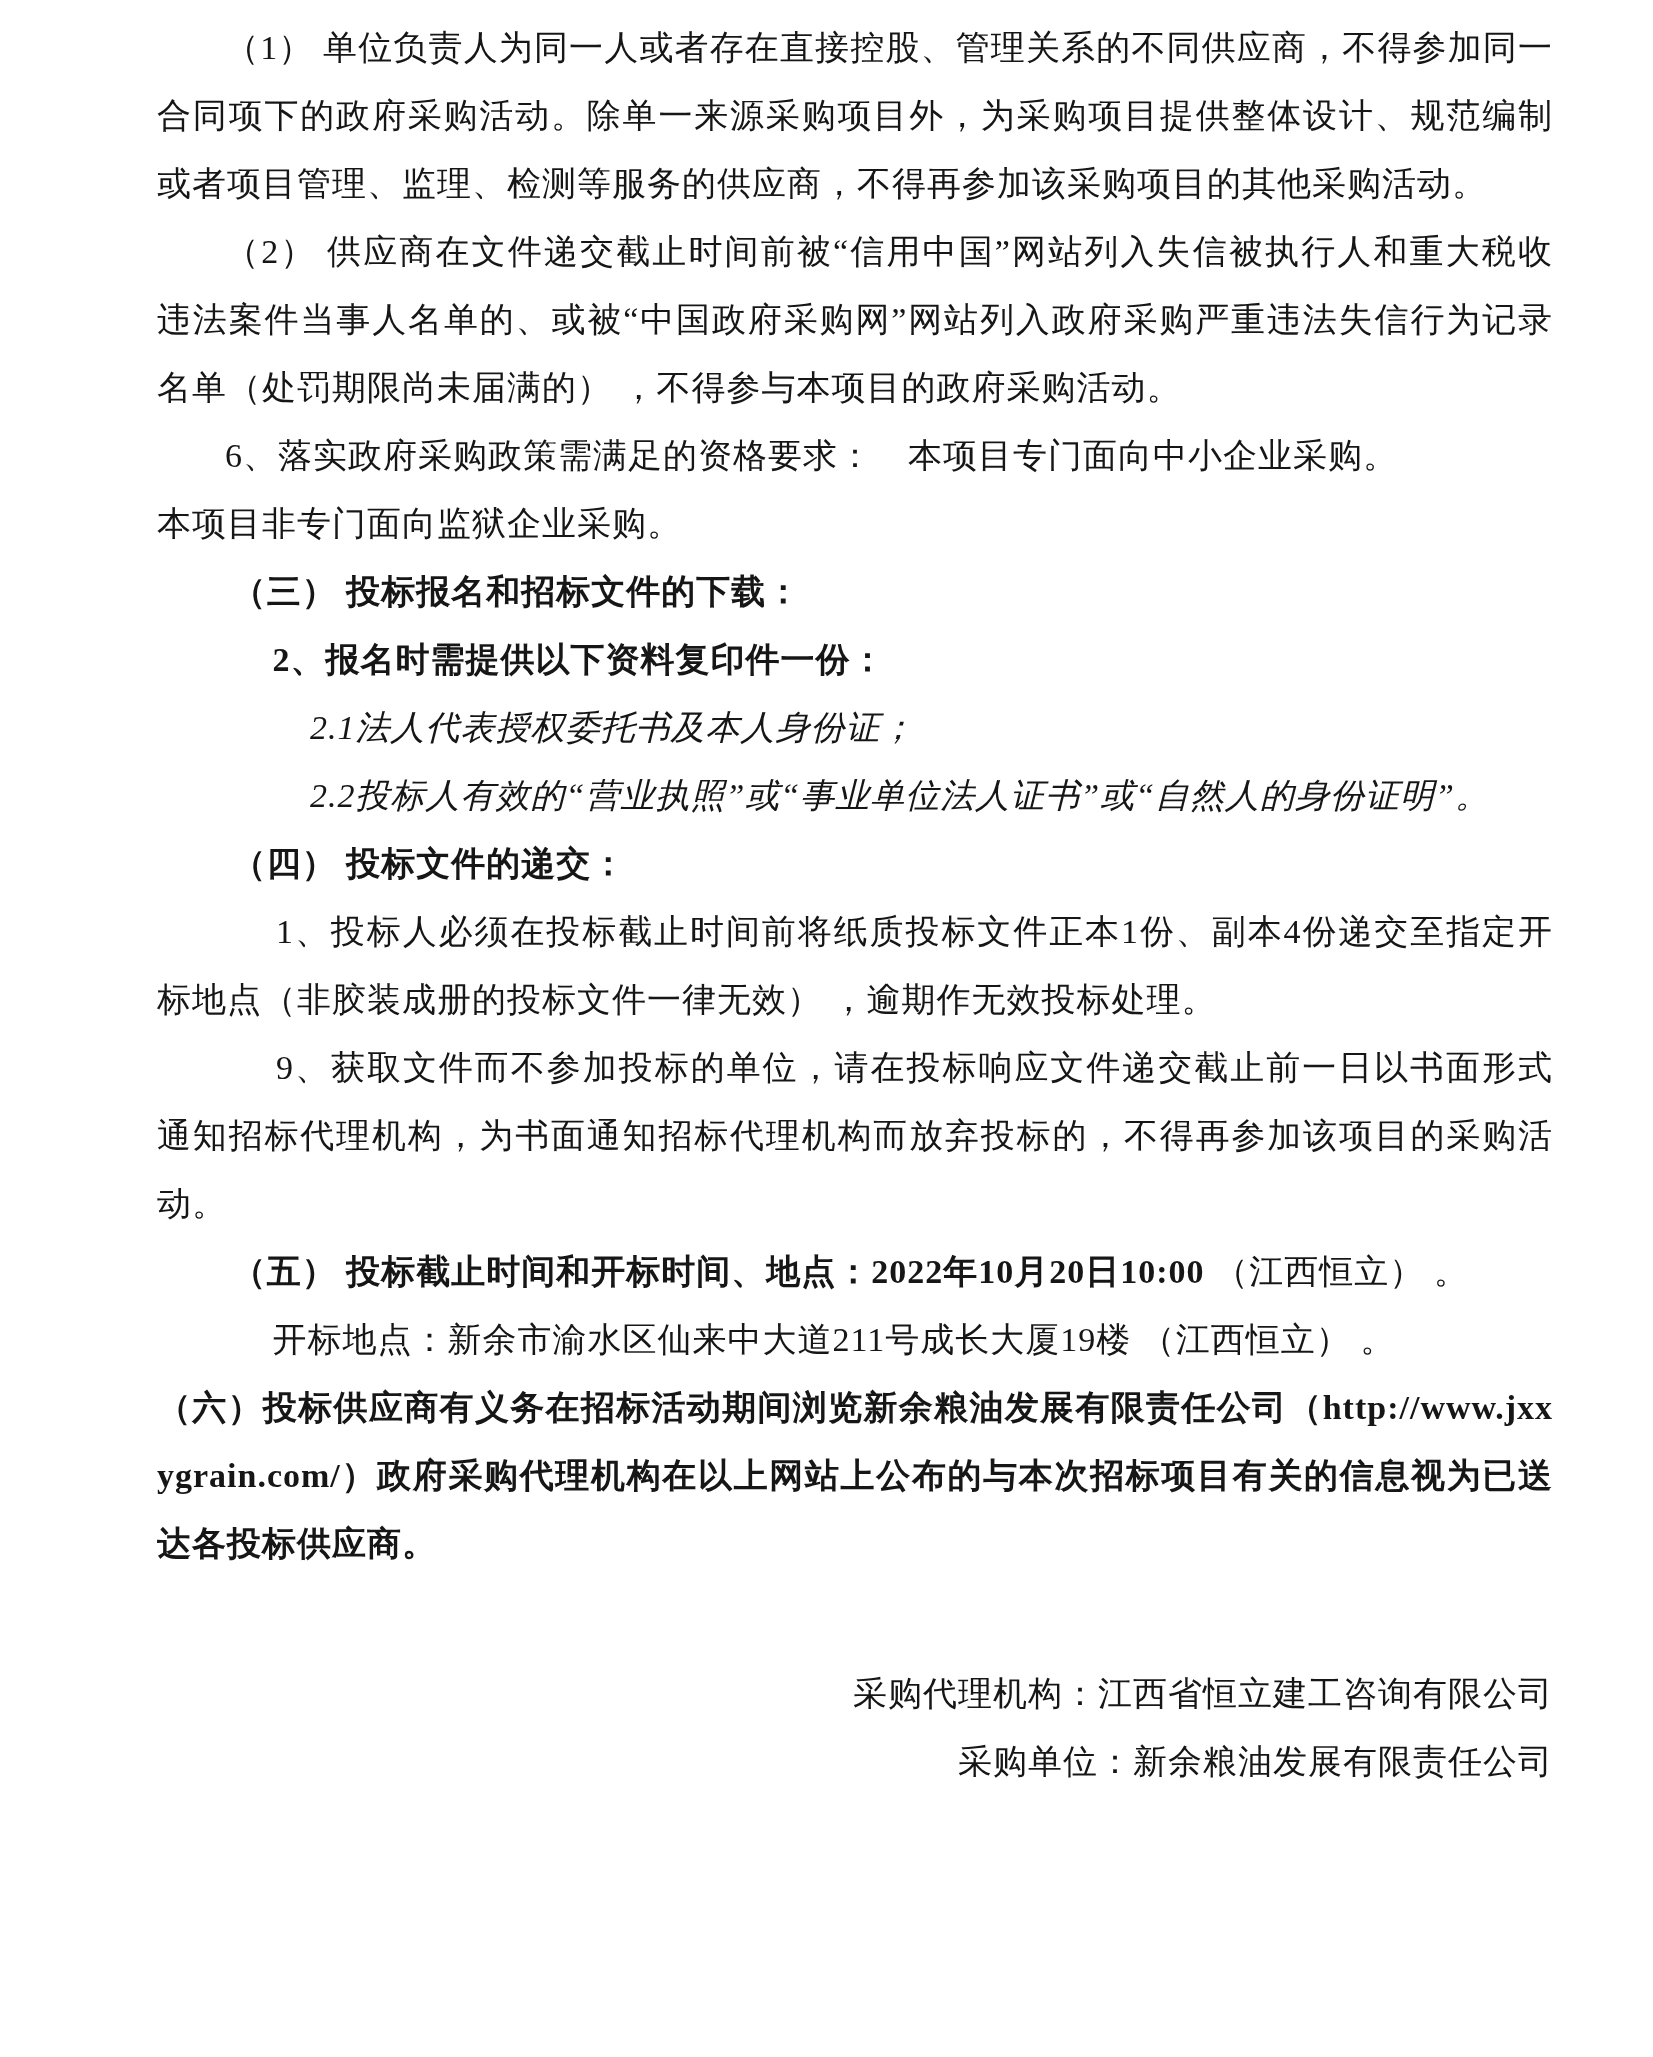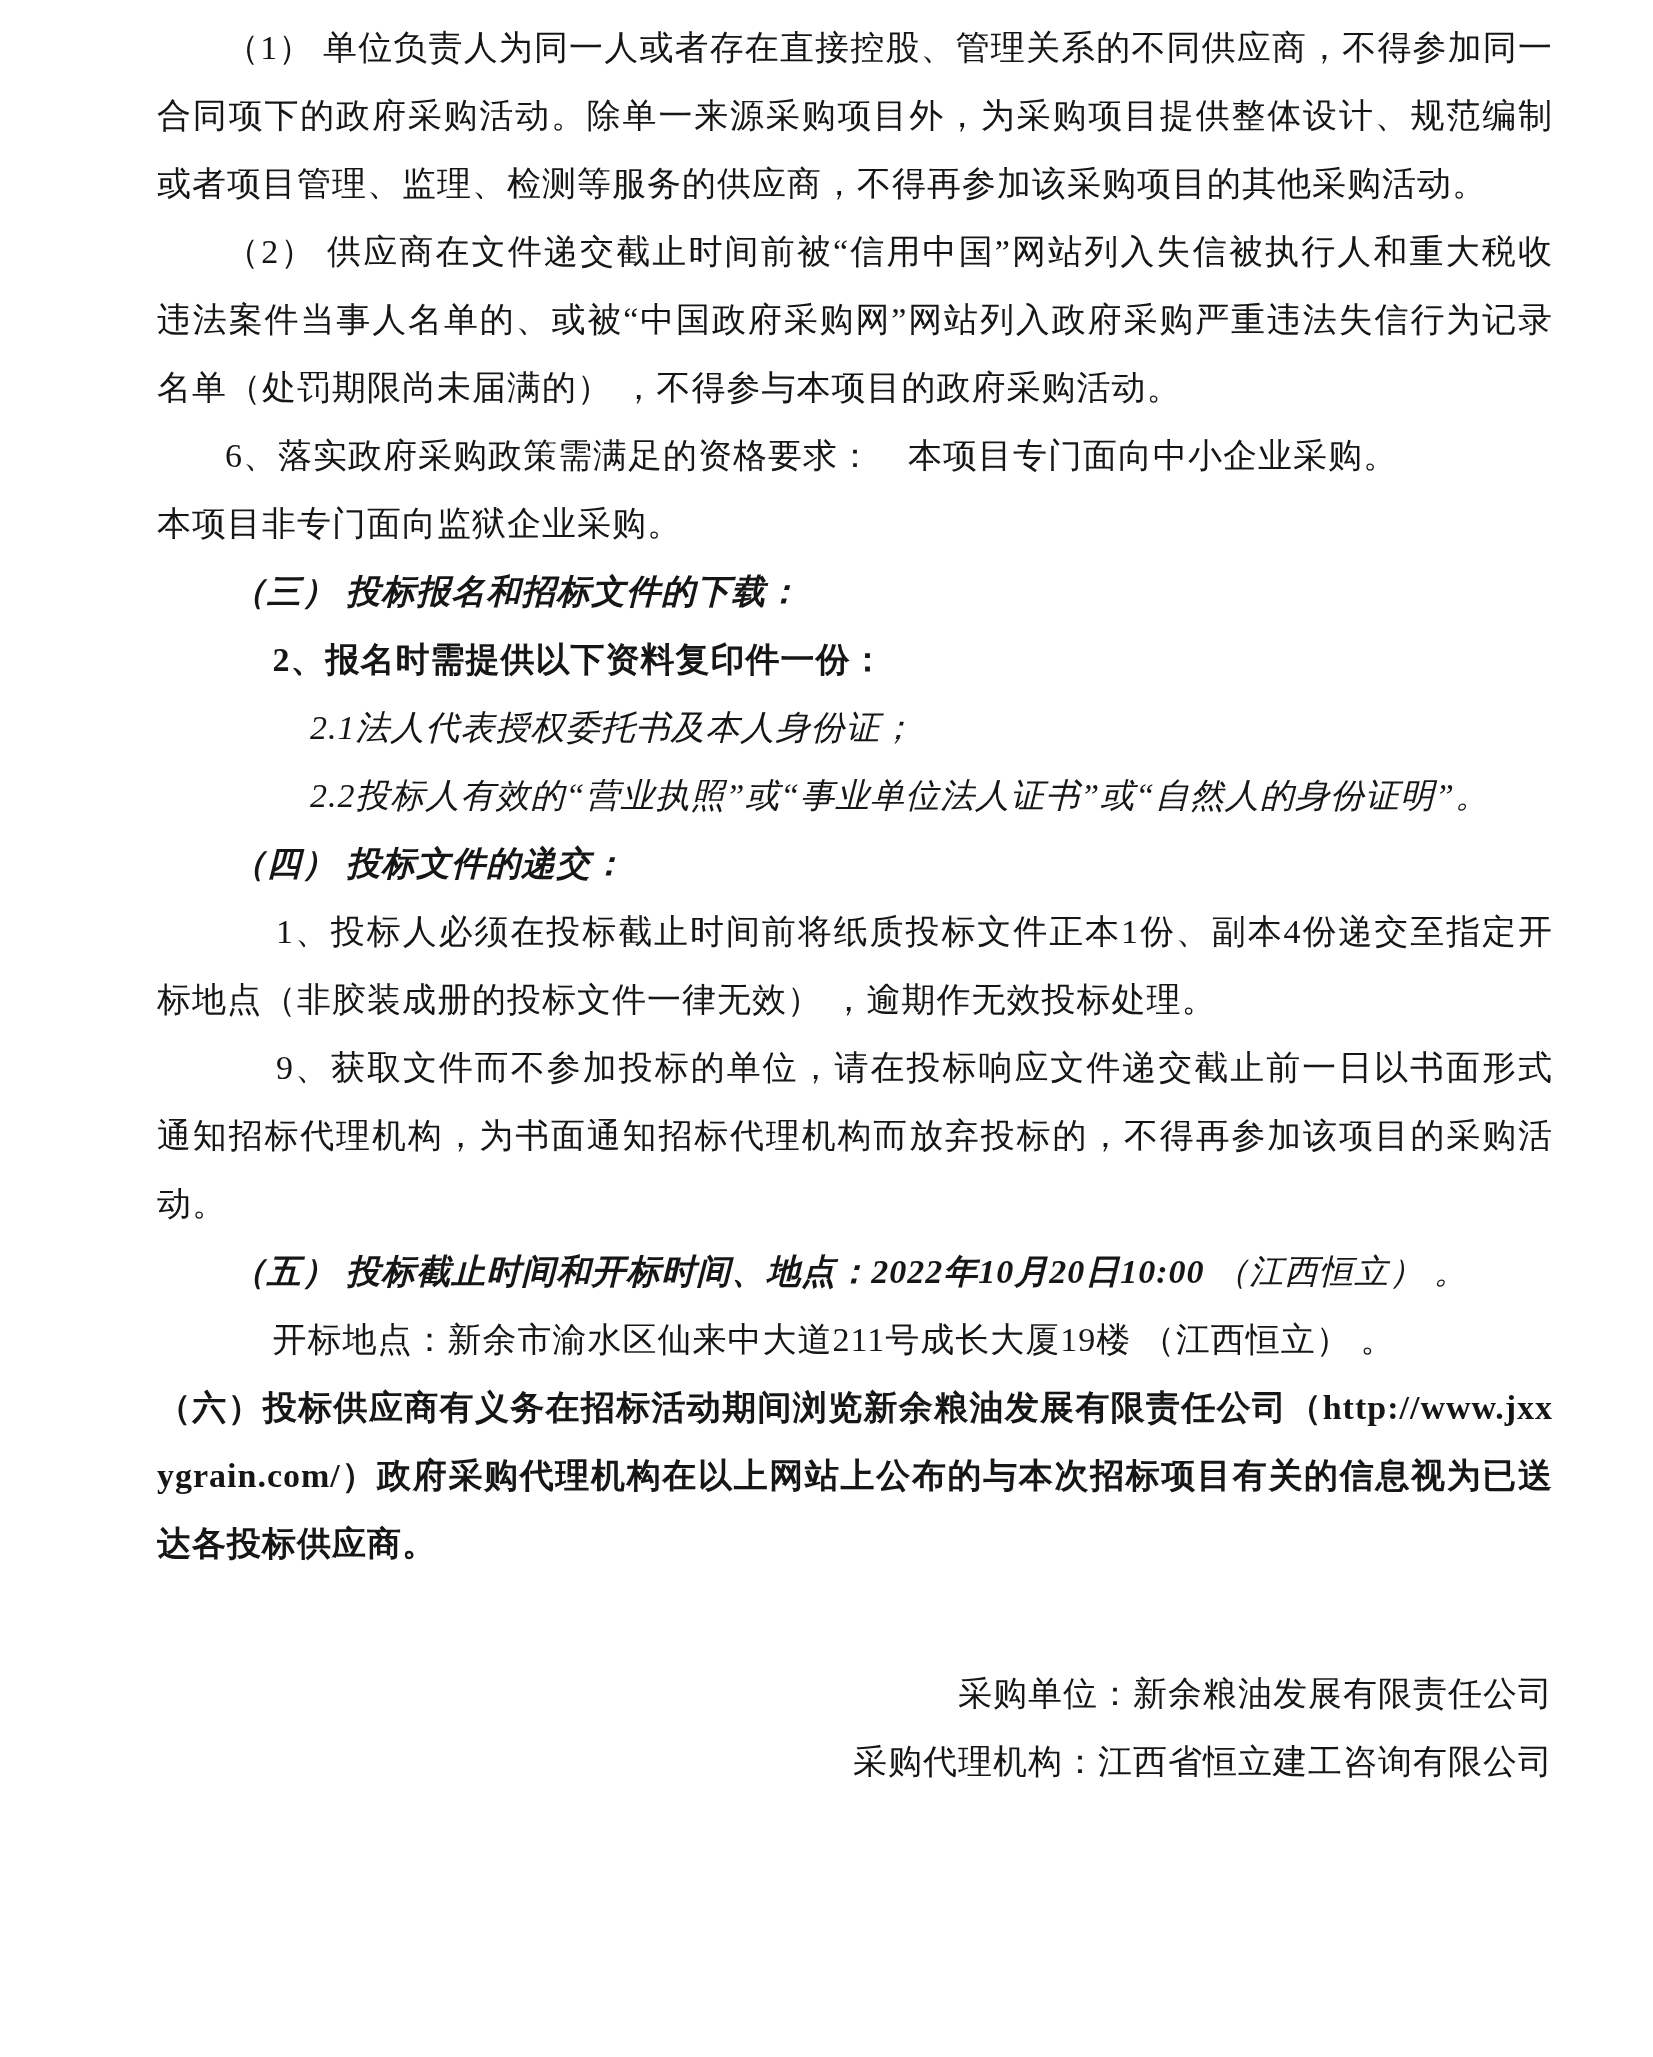--- a/index.html
+++ b/index.html
@@ -21,21 +21,21 @@
   .page p {
     margin: 0;
     font-size: 34px;
     line-height: 68px;
     text-align: justify;
     letter-spacing: 1px;
     word-break: break-all;
   }
   .b { font-weight: bold; }
   .indent-2   { text-indent: 2em; }
-  .indent-22  { text-indent: 2.2em; font-style: italic; }
+  .indent-22  { text-indent: 2.2em; }
   .indent-34  { text-indent: 3.4em; }
   .indent-35  { text-indent: 3.5em; }
   .indent-45  { text-indent: 4.5em; font-style: italic; }
   .prison-line {
     margin-left: 723px;
     text-align: left;
   }
   .gap-sm  { margin-top: 6px; }
   .gap-md  { margin-top: 18px; }
   .gap-lg  { margin-top: 26px; }
@@ -81,17 +81,17 @@
 
   <p class="indent-35">9、获取文件而不参加投标的单位，请在投标响应文件递交截止前一日以书面形式通知招标代理机构，为书面通知招标代理机构而放弃投标的，不得再参加该项目的采购活动。</p>
 
   <p class="indent-22"><span class="b">（五） 投标截止时间和开标时间、地点：2022年10月20日10:00</span><span> （江西恒立） 。</span></p>
 
   <p class="indent-34">开标地点：新余市渝水区仙来中大道211号成长大厦19楼 （江西恒立） 。</p>
 
   <p class="section-six">（六）投标供应商有义务在招标活动期间浏览新余粮油发展有限责任公司（http://www.jxxygrain.com/）政府采购代理机构在以上网站上公布的与本次招标项目有关的信息视为已送达各投标供应商。</p>
 
   <div class="sign-block">
+    <p class="sign-line">采购代理机构：江西省恒立建工咨询有限公司</p>
     <p class="sign-line">采购单位：新余粮油发展有限责任公司</p>
-    <p class="sign-line">采购代理机构：江西省恒立建工咨询有限公司</p>
   </div>
 
 </div>
 
 </body></html>

